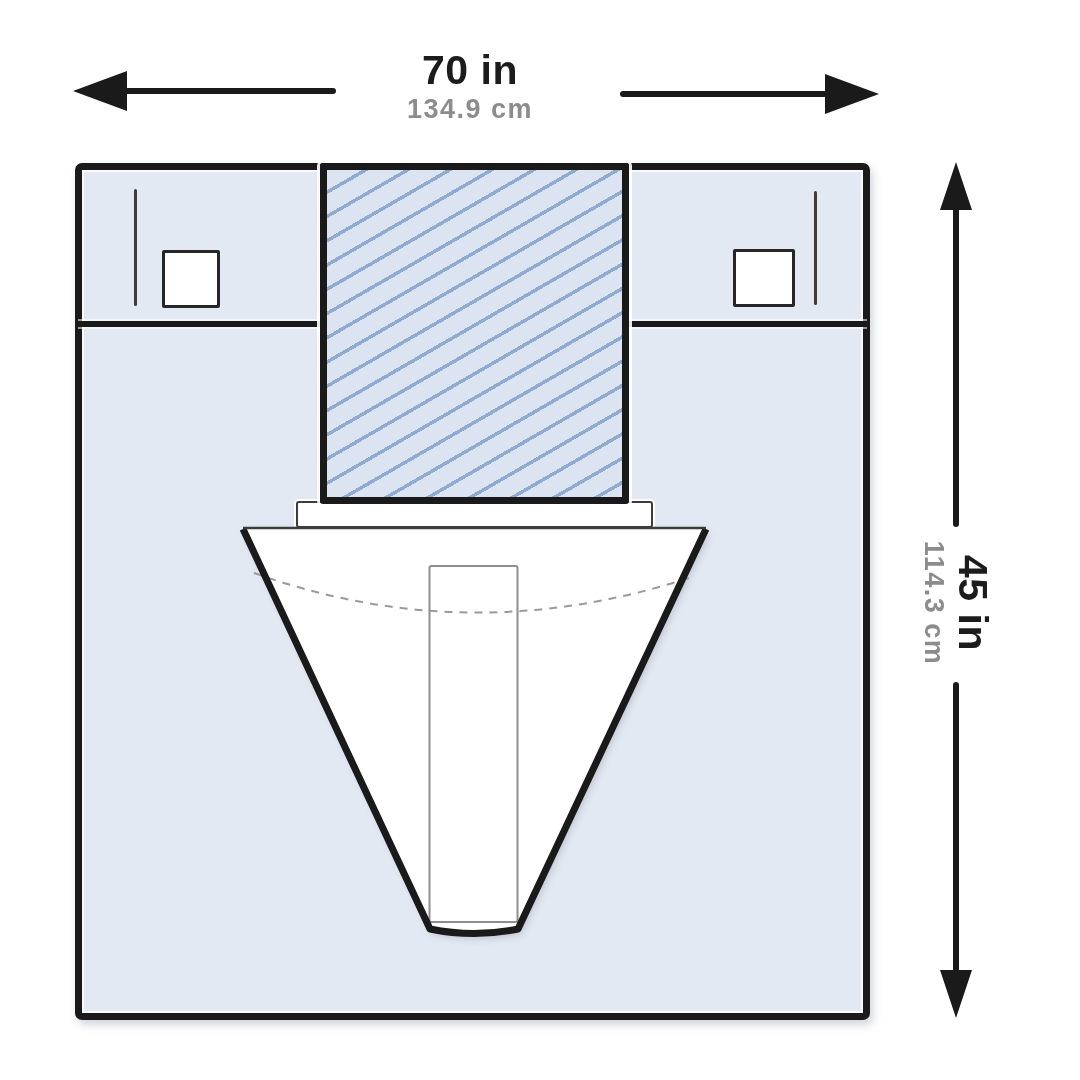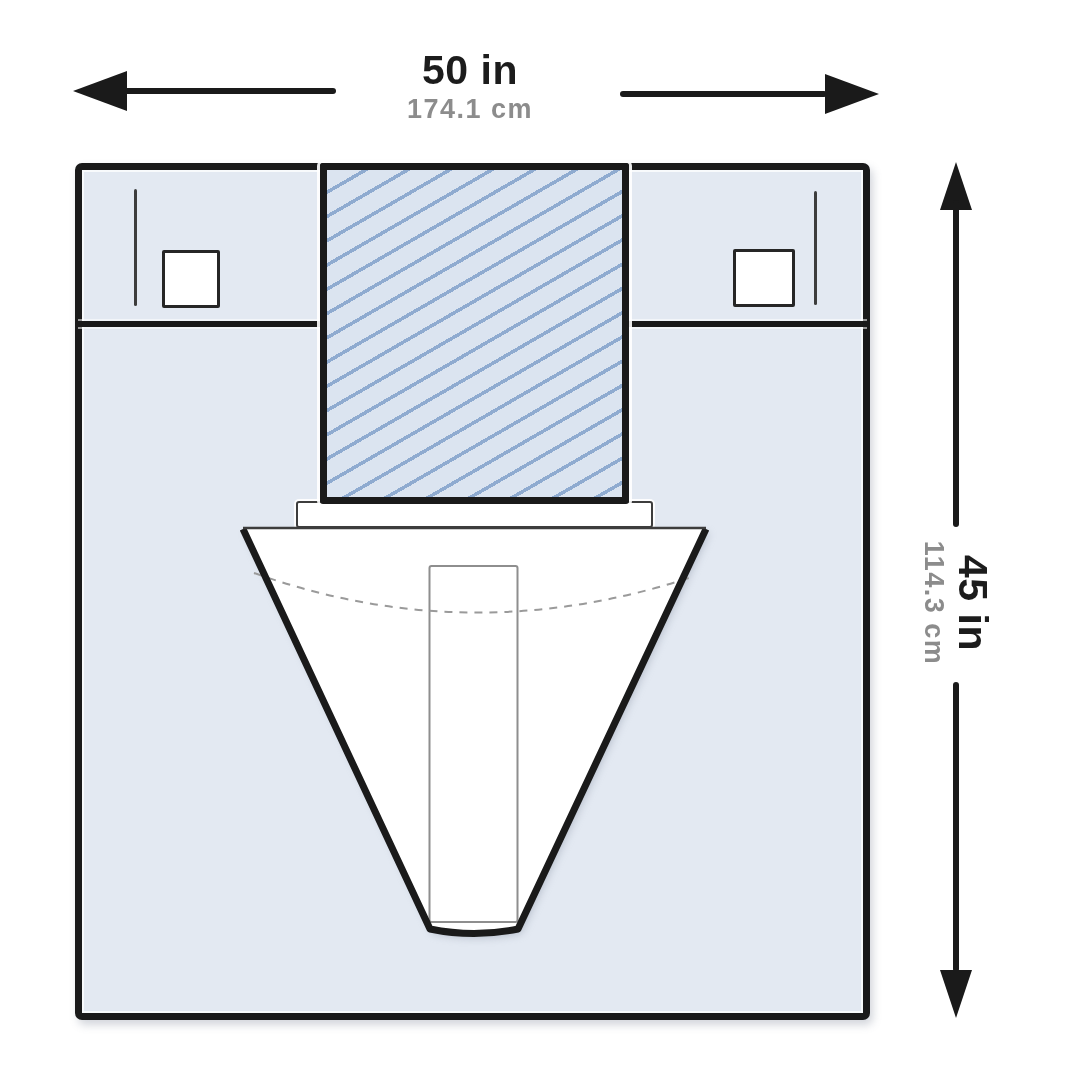--- a/index.html
+++ b/index.html
@@ -108,22 +108,22 @@
     <rect class="pouch-sleeve" x="429.5" y="566" width="88" height="356" rx="2"></rect>
     <path class="pouch-dash" d="M 254,573 Q 470,650 692,577"></path>
     <path class="pouch-outline" d="M 243,529 L 430,929 Q 474,938 518,929 L 706,529"></path>
     <line class="pouch-top-edge" x1="243" y1="528" x2="706" y2="528"></line>
   </svg>
 
   <div>
     <div class="abs head head-left" style="left:73px;top:71px;"></div>
     <div class="abs shaft shaft-h" style="left:90px;top:88px;width:246px;"></div>
     <div class="abs dim-label width-label">
-      <div class="dim-in">50 in</div>
-      <div class="dim-cm">174.1 cm</div>
+      <div class="dim-in">70 in</div>
+      <div class="dim-cm">134.9 cm</div>
     </div>
     <div class="abs shaft shaft-h" style="left:620px;top:91px;width:207px;"></div>
     <div class="abs head head-right" style="left:825px;top:74px;"></div>
   </div>
 
   <div>
     <div class="abs head head-up" style="left:940px;top:162px;"></div>
     <div class="abs shaft shaft-v" style="left:953px;top:200px;height:327px;"></div>
     <div class="abs dim-label height-label">
       <div class="dim-in">45 in</div>

